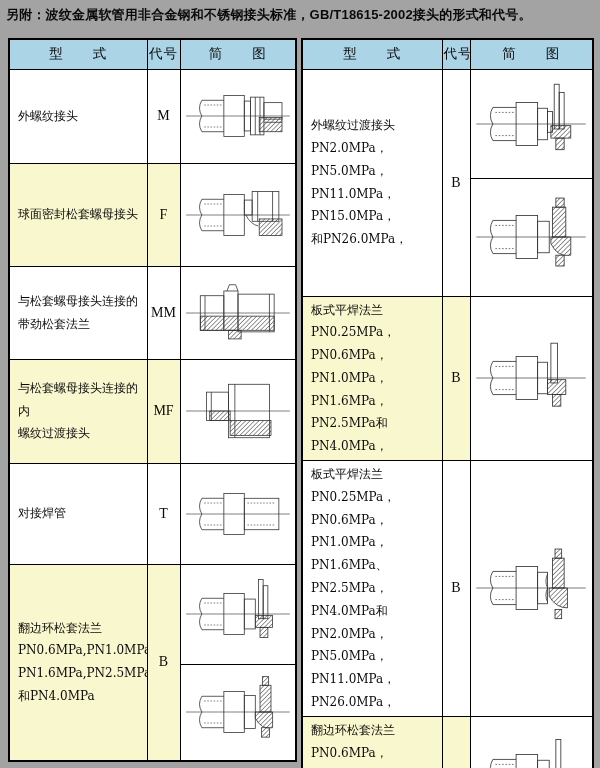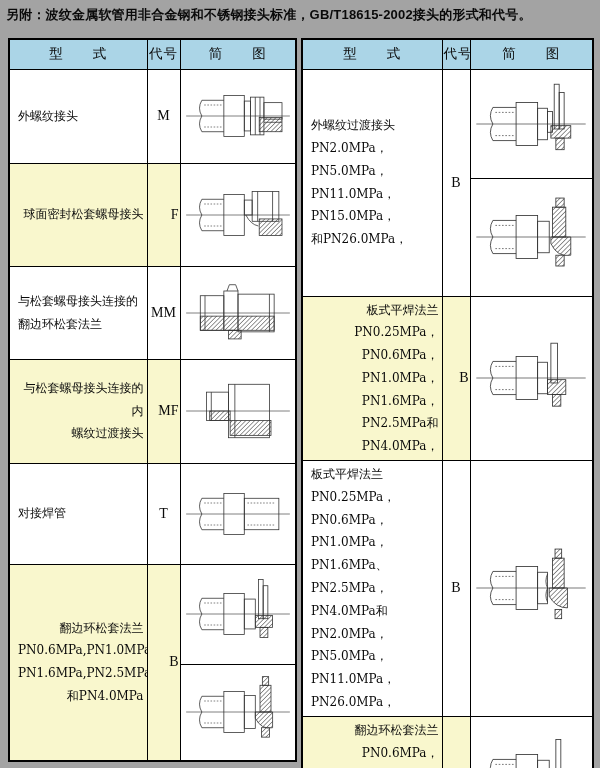--- a/index.html
+++ b/index.html
@@ -11,21 +11,21 @@
           border:2px solid #000;}
   table.t td,table.t th{border:1px solid #000;overflow:hidden;}
   table.left{left:8px;width:287px;}
   table.right{left:301px;width:291px;}
   th.hd{background:var(--header-bg,#abd5e7);font-weight:normal;font-size:13.5px;white-space:pre;
         font-family:"DejaVu Serif","Liberation Serif",serif;letter-spacing:1px;}
   td.type{font-size:12px;line-height:1.9;padding:2px 3px 2px 8px;vertical-align:middle;text-align:left;
           white-space:pre-line;background:#fff;}
   td.code{text-align:center;vertical-align:middle;font-family:"Liberation Serif","DejaVu Serif",serif;
           font-size:14px;background:#fff;}
-  td.hl{background:var(--highlight-bg,#f9f7cd);text-align:right;}
+  td.hl{background:var(--highlight-bg,#f9f7cd);}
   td.diag{background:#fff;text-align:center;vertical-align:middle;padding:0;}
   td.diag svg{display:block;margin:0 auto;}
   table.left td.diag svg{width:110px;height:80px;}
   table.right td.diag svg{width:116px;height:86px;}
 </style>
 </head>
 <body style="background: rgb(243, 243, 241);">
 
 <div class="page">
   <div class="title">另附：波纹金属软管用非合金钢和不锈钢接头标准，GB/T18615-2002接头的形式和代号。</div>
@@ -90,21 +90,21 @@
               <rect x="88" y="20" width="34" height="38" fill="none" stroke="#333333" stroke-width="1"></rect>
               <line x1="95" y1="20" x2="95" y2="58" stroke="#333333" stroke-width="1"></line>
               <line x1="114" y1="20" x2="114" y2="58" stroke="#333333" stroke-width="1"></line>
               <path d="M80,50q6,12 16,14" fill="none" stroke="#333333" stroke-width="1"></path>
               <rect x="97" y="55" width="29" height="21" fill="url(#hatch1)" stroke="#333333" stroke-width="1"></rect>
             </svg>
       </td>
     </tr>
     <tr style="height:93px">
       <td class="type">与松套螺母接头连接的
-翻边环松套法兰</td>
+带劲松套法兰</td>
       <td class="code">MM</td>
       <td class="diag">
         <svg viewBox="0 0 140 100">
               <defs>
                 <pattern id="hatch2" width="4" height="4" patternUnits="userSpaceOnUse" patternTransform="rotate(45)">
                   <line x1="0" y1="0" x2="0" y2="4" stroke="#333333" stroke-width="1.3"></line>
                 </pattern>
               </defs>
               <line x1="4" y1="50" x2="136" y2="50" stroke="#333333" stroke-width="0.8"></line>
               <rect x="22" y="28" width="30" height="44" fill="none" stroke="#333333" stroke-width="1"></rect>

